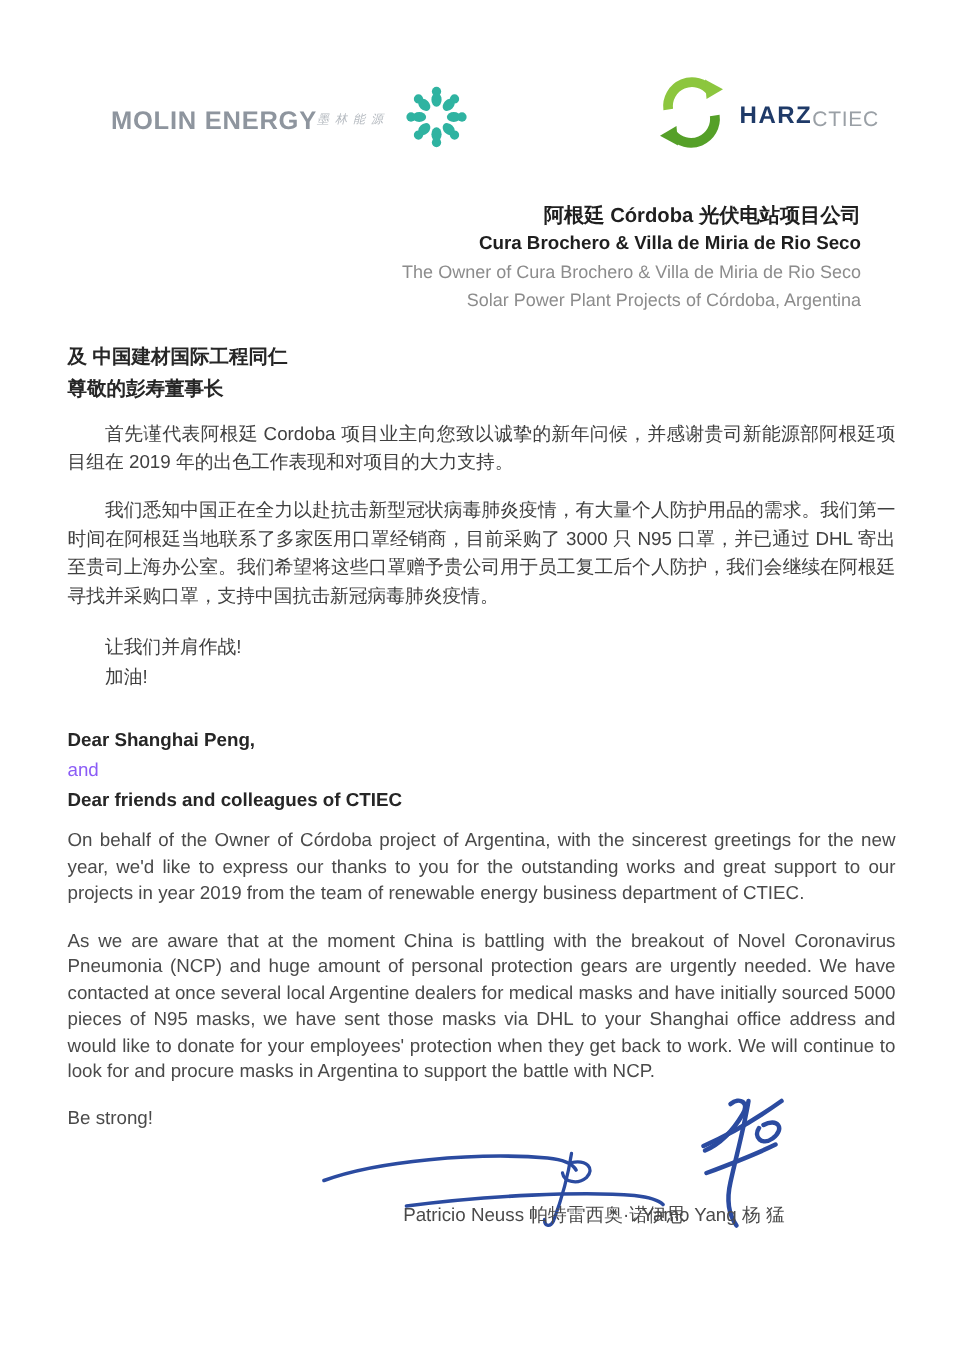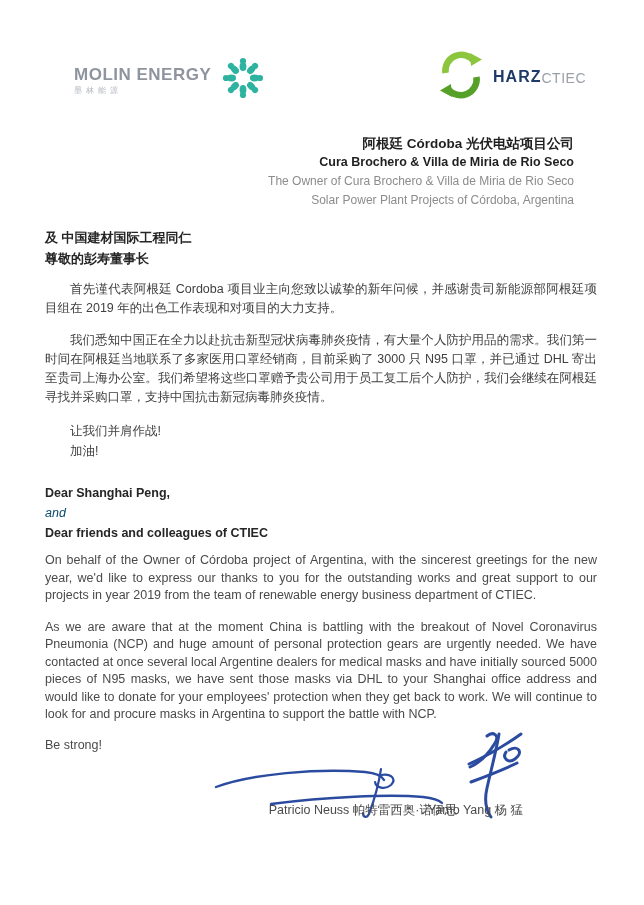--- a/index.html
+++ b/index.html
@@ -6,43 +6,43 @@
   .page{
     width:644px;height:905px;margin:0 auto;background:#ffffff;
     position:relative;overflow:hidden;
     font-family:"Liberation Sans","DejaVu Sans",sans-serif;
     color:#3d3d3d;
   }
   
   .logos{display:flex;justify-content:space-between;align-items:flex-start;
          padding:50px 58px 0 74px;height:60px;}
   .molin{display:flex;align-items:center;gap:4px;}
-  .molin-text{display:flex;flex-direction:column;line-height:1;}
+  .molin-text{display:flex;flex-direction:row;line-height:1;}
   .molin-name{font-size:17px;font-weight:bold;color:#8e959e;letter-spacing:.5px;}
-  .molin-sub{font-size:8px;color:#b4b9bf;letter-spacing:4px;margin-top:4px;}
+  .molin-sub{font-size:8px;color:#b4b9bf;letter-spacing:4px;margin-top:4px;font-style:italic;}
   .harz{display:flex;align-items:center;gap:7px;}
   .harz-text{display:flex;flex-direction:row;line-height:1;}
   .harz-line1{font-size:16px;font-weight:bold;color:#1f3a68;letter-spacing:1px;}
   .harz-line2{font-size:14px;color:#9aa0a6;letter-spacing:.5px;margin-top:2px;}
   
   .letterhead{margin:24px 70px 0 45px;text-align:right;line-height:19px;}
   .lh-cn{font-size:13.5px;font-weight:bold;color:#1f1f1f;}
   .lh-en-bold{font-size:12.5px;font-weight:bold;color:#1f1f1f;}
   .lh-gray{font-size:12px;color:#8c8c8c;}
   .lh-date{font-size:12.5px;color:#8c8c8c;margin-top:12px;}
   
   .content{padding:0 47px 0 45px;}
   .sal-cn{margin-top:17px;font-size:13px;font-weight:bold;color:#262626;line-height:21px;}
   .p-cn{margin-top:11px;font-size:12.5px;line-height:19px;text-align:justify;
         text-indent:2em;color:#404040;}
   .slogan{margin-top:0;font-size:12.5px;line-height:20px;text-indent:2em;color:#404040;}
   .slogan.first{margin-top:14px;}
   .sal-en{margin-top:22px;font-size:12.5px;line-height:20px;color:#262626;}
   .sal-en .b{font-weight:bold;}
-  .sal-en .i{font-style:italic;font-weight:normal;color:#0c4a6e;}
+  .sal-en .i{font-weight:normal;color:#8b5cf6;}
   .p-en{margin-top:9px;font-size:12.5px;line-height:17.5px;text-align:justify;color:#4a4a4a;}
   
   .closing-wrap{position:relative;margin-top:12px;height:150px;}
   .closing{font-size:12.5px;line-height:18px;color:#4a4a4a;}
   .sig-patricio{position:absolute;left:168px;top:26px;}
   .sig-yamo{position:absolute;left:412px;top:-8px;}
   .sig-name{position:absolute;font-size:12.5px;color:#4a4a4a;white-space:nowrap;}
   .sig-name.left{left:182px;top:66px;width:230px;text-align:right;}
   .sig-name.right{left:358px;top:66px;width:145px;text-align:center;}
 </style>

